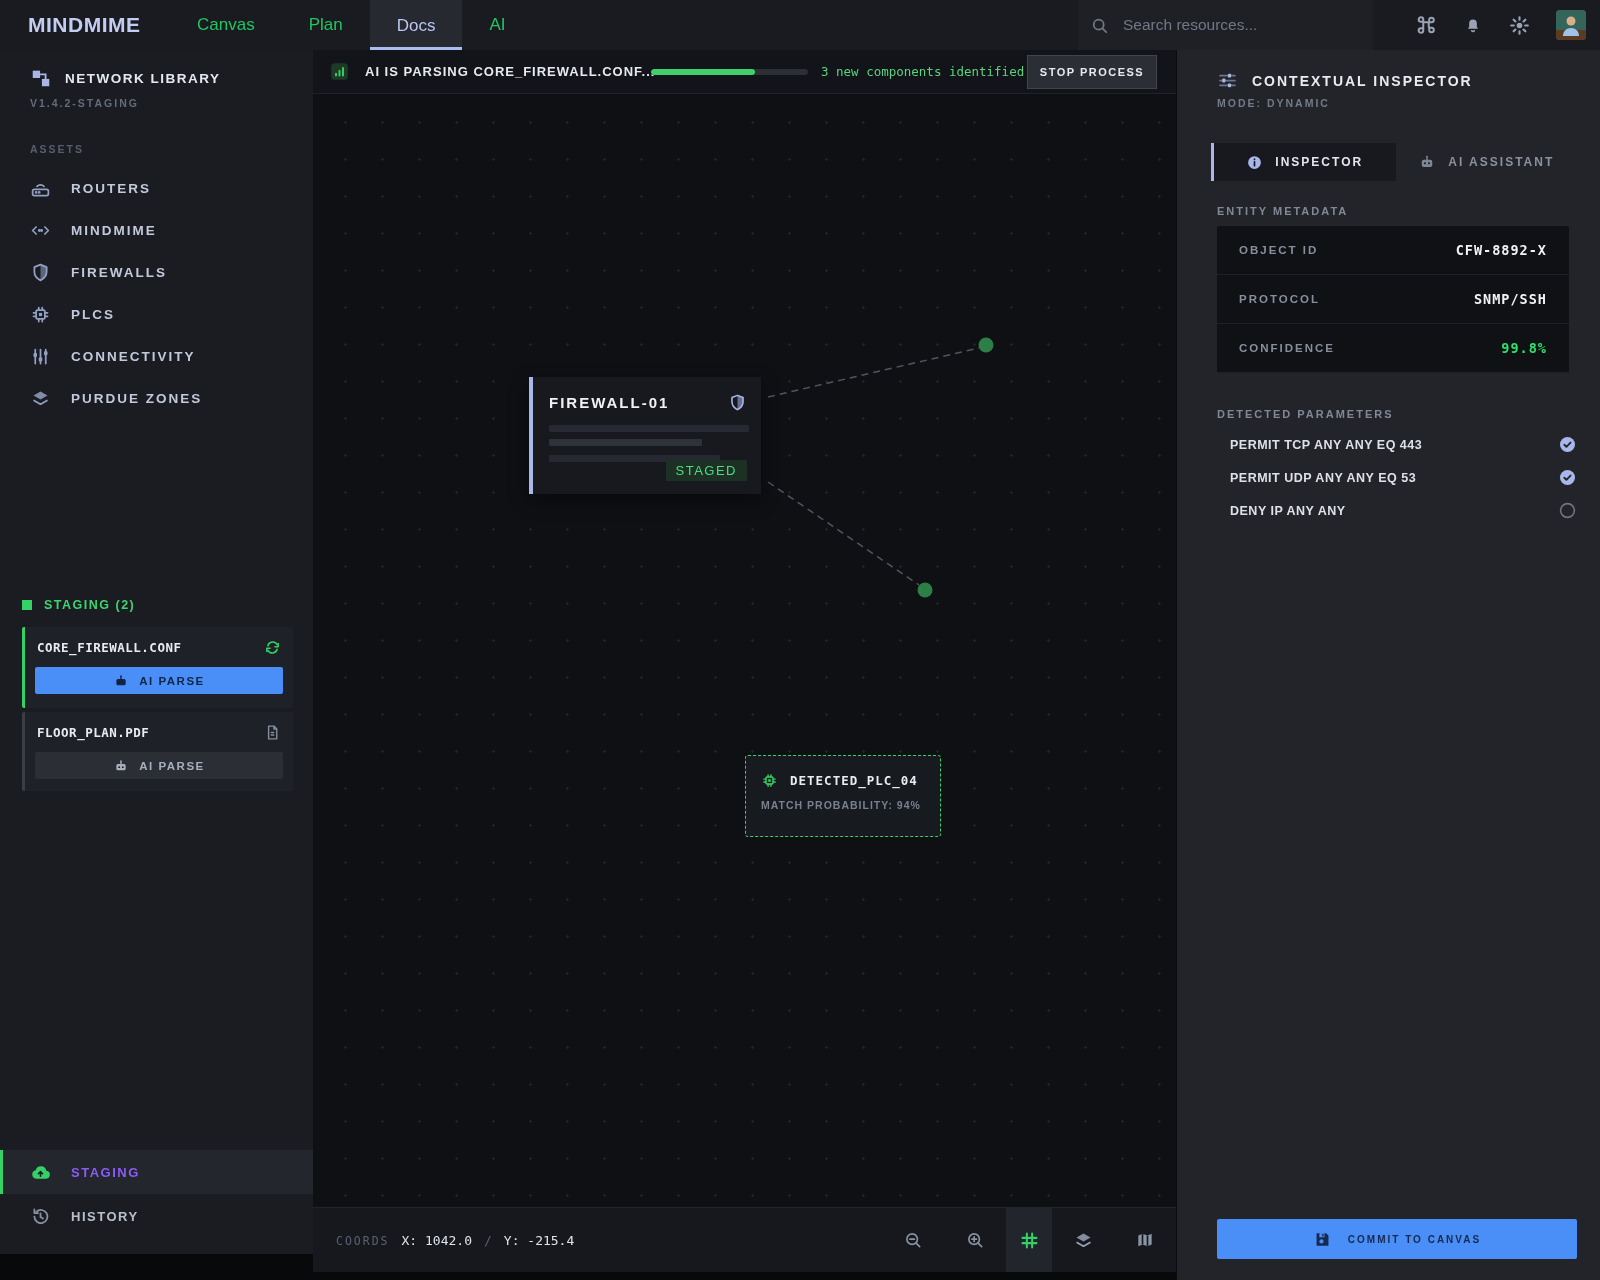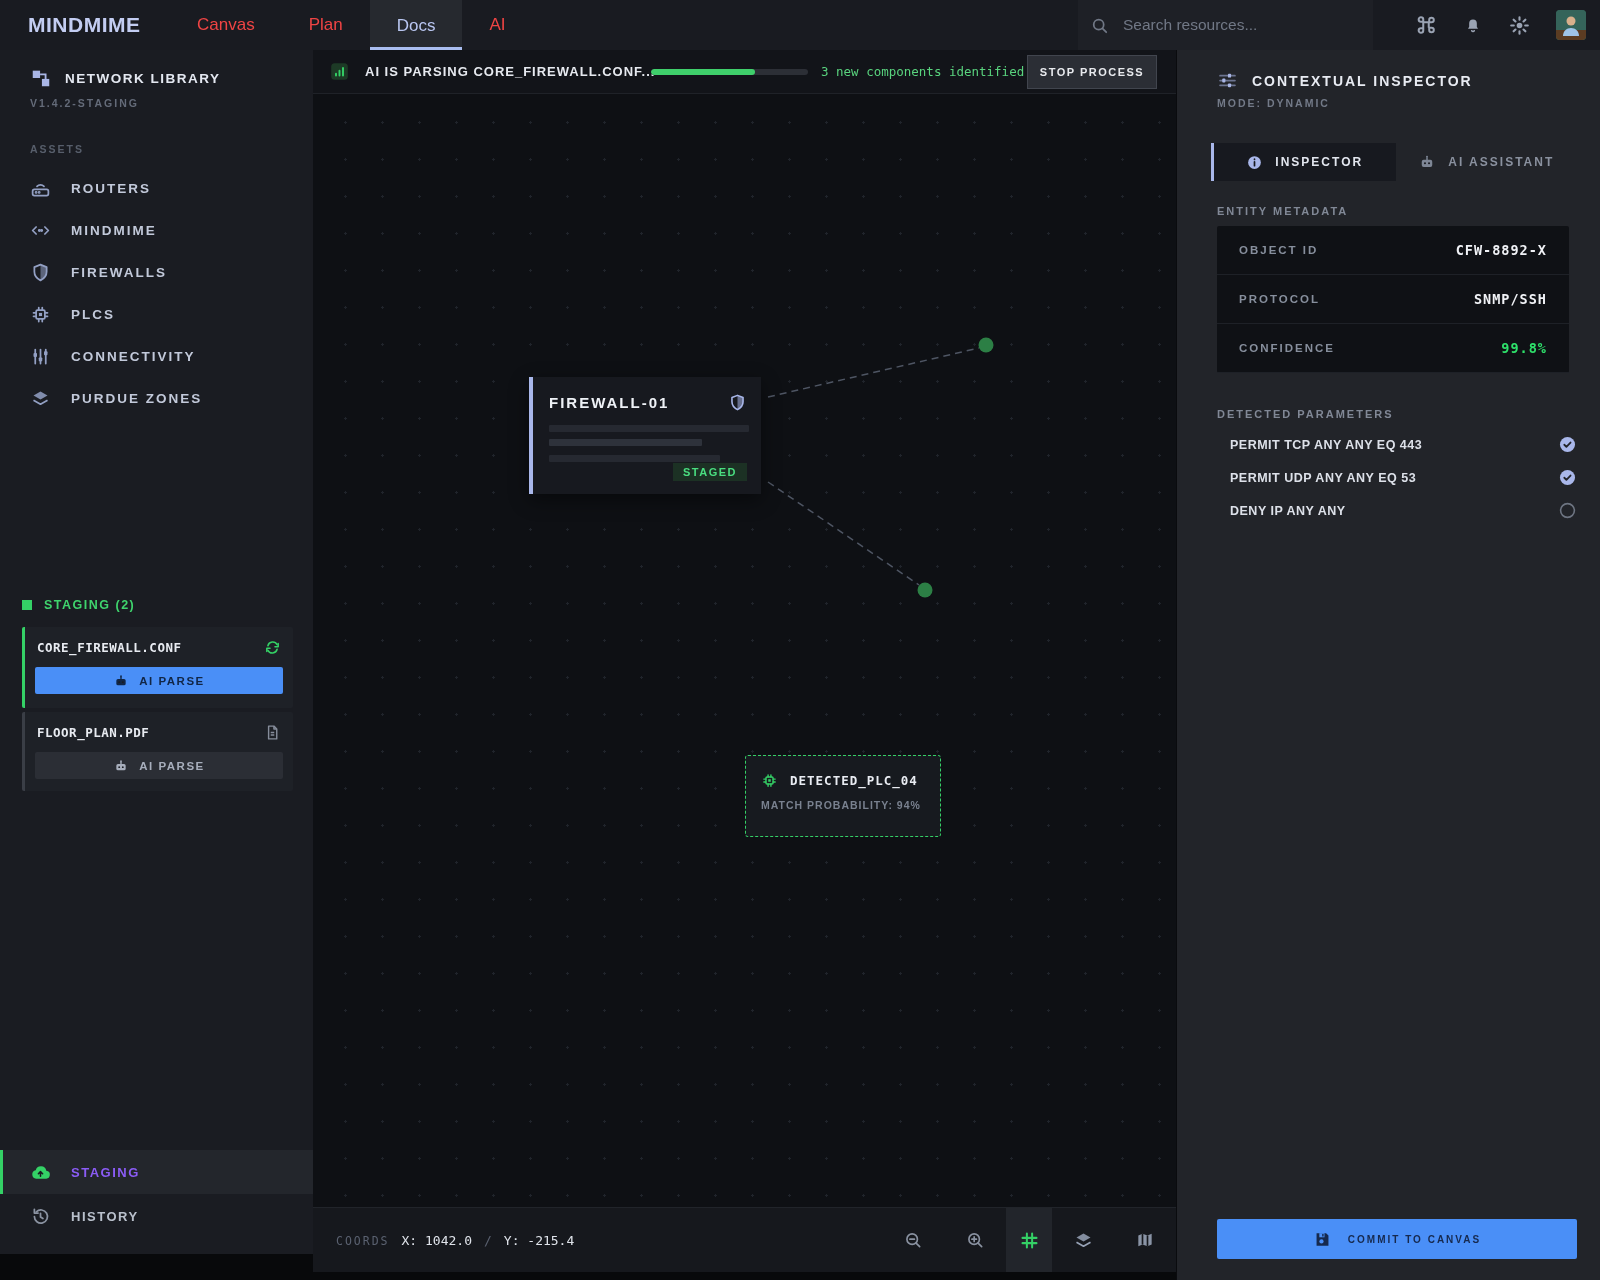--- a/index.html
+++ b/index.html
@@ -7,21 +7,21 @@
   body { font-family:"Liberation Sans", sans-serif; -webkit-font-smoothing:antialiased; }
   #app { position:relative; width:1600px; height:1280px; background:#08090b; overflow:hidden; }
   .ls1{letter-spacing:1px}.ls15{letter-spacing:1.5px}.ls2{letter-spacing:2px}
   .mono{font-family:"DejaVu Sans Mono","Liberation Mono",monospace;}
   svg.ic{display:block;}
 
   
   .navbar{position:absolute;left:0;top:0;width:1600px;height:50px;background:#191b21;display:flex;align-items:stretch;}
   .logo{width:170px;display:flex;align-items:center;padding-left:28px;font-size:21px;font-weight:bold;color:#c3cdf2;letter-spacing:.5px;}
   .nav-tabs{display:flex;align-items:stretch;}
-  .nav-tab{display:flex;align-items:center;padding:0 27px;color:#ef4444;font-size:17px;cursor:default;}
+  .nav-tab{display:flex;align-items:center;padding:0 27px;color:#22c55e;font-size:17px;cursor:default;}
   .nav-tab.active{background:#26292f;color:#b9c6f1;border-bottom:3px solid #a9bdf0;padding-top:5px;}
   .nav-search{position:absolute;left:1078px;top:0;width:295px;height:50px;background:#1e2026;display:flex;align-items:center;gap:14px;padding-left:12px;color:#717886;}
   .nav-search .ph{font-size:15.5px;color:#717886;}
   .nav-actions{position:absolute;right:14px;top:0;height:50px;display:flex;align-items:center;gap:26px;color:#9aa3b3;}
   .avatar{width:30px;height:30px;border-radius:4px;overflow:hidden;background:#2e6b58;}
 
   
   .sidebar{position:absolute;left:0;top:50px;width:313px;height:1204px;background:#1a1c22;}
   .sb-head{position:absolute;left:30px;top:17px;display:flex;align-items:center;gap:13px;color:#e4e8f1;font-size:13.5px;font-weight:bold;}
   .sb-head .ico{color:#a9b6e6;}
@@ -65,21 +65,21 @@
     background-image:radial-gradient(#20242b 1.2px, transparent 1.4px);background-size:37px 37px;background-position:14px 10px;}
   .edges{position:absolute;left:0;top:0;}
   .node-card{position:absolute;left:216px;top:283px;width:232px;height:117px;background:#17191f;border-left:4px solid #a9b7ea;box-shadow:0 6px 18px rgba(0,0,0,.45);}
   .nc-head{display:flex;align-items:center;justify-content:space-between;padding:16px 14px 0 16px;}
   .nc-title{font-size:15px;font-weight:bold;color:#eef1f6;}
   .nc-head .ico{color:#a9b7ea;}
   .skel{position:absolute;left:16px;height:7px;background:#262931;border-radius:1px;}
   .skel.s1{top:48px;width:200px;}
   .skel.s2{top:62px;width:153px;background:#2e323b;}
   .skel.s3{top:78px;width:171px;}
-  .staged-badge{position:absolute;right:14px;bottom:13px;background:#1c3124;color:#4ade80;font-size:11px;font-weight:bold;padding:3px 10px;}
+  .staged-badge{position:absolute;right:14px;bottom:13px;background:#1c3124;color:#4ade80;font-size:13px;font-weight:normal;padding:3px 10px;}
   .plc-box{position:absolute;left:432px;top:661px;width:196px;height:82px;background:#171a1f;border:1.5px dashed #35d066;border-radius:3px;}
   .plc-row{display:flex;align-items:center;gap:12px;padding:16px 0 0 15px;}
   .plc-row .ico{color:#35d066;}
   .plc-title{font-size:12.5px;font-weight:bold;color:#e9ecf2;}
   .plc-sub{padding:10px 0 0 15px;font-size:10.5px;font-weight:bold;color:#79818f;}
   .canvas-footer{position:relative;height:65px;background:#16181d;border-top:1px solid #21242a;display:flex;align-items:center;}
   .cf-coords{display:flex;align-items:baseline;gap:12px;margin-left:23px;}
   .cf-label{font-size:11.5px;color:#5a6170;}
   .cf-val{font-size:13px;color:#dfe3ea;}
   .cf-sep{font-size:13px;color:#5a6170;}

